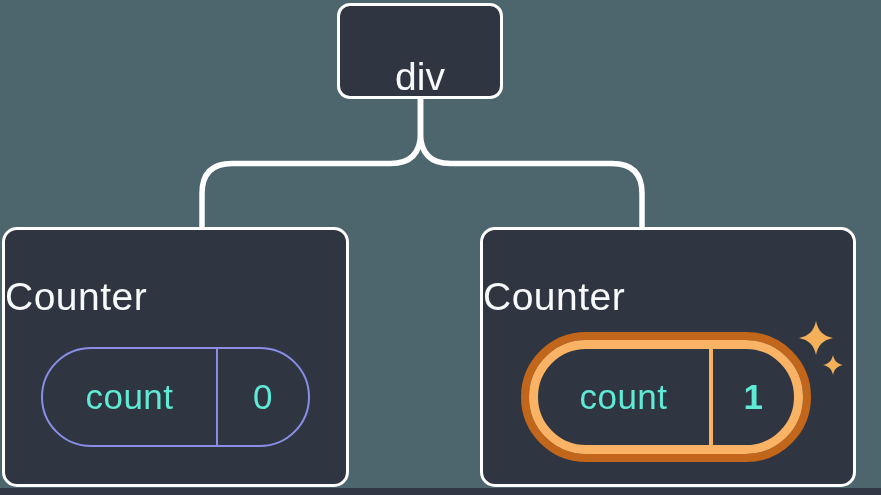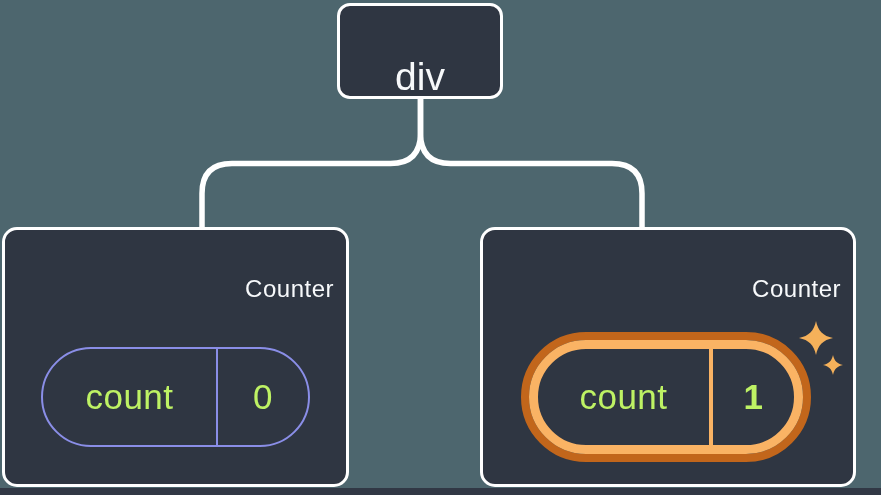--- a/index.html
+++ b/index.html
@@ -23,33 +23,33 @@
 
   .card{
     position:absolute;top:227px;height:260px;
     background:#2f3642;border:3px solid #ffffff;border-radius:15px;
     box-sizing:border-box;
   }
   .card-left{left:2px;width:347px;}
   .card-right{left:480px;width:376px;}
   .card-title{
     position:absolute;top:46px;left:0;right:12px;
-    text-align:right;color:#f7f9fb;font-size:24px;line-height:1.1;
+    text-align:left;color:#f7f9fb;font-size:39px;line-height:1.1;
     letter-spacing:0.5px;
   }
 
   
   .pill-plain{
     position:absolute;left:36px;top:117px;width:269px;height:100px;
     border:2px solid #8a8ee7;border-radius:50px;
     box-sizing:border-box;display:flex;overflow:hidden;
   }
   .pill-cell{
     display:flex;align-items:center;justify-content:center;
-    color:#bef264;font-size:35px;letter-spacing:0.5px;
+    color:#5eead4;font-size:35px;letter-spacing:0.5px;
   }
   .pill-plain .pill-key{width:173px;border-right:2px solid #8a8ee7;}
   .pill-plain .pill-value{flex:1;}
 
   
   .pill-highlight-outer{
     position:absolute;left:38px;top:102px;width:290px;height:130px;
     border:8px solid #c2661b;border-radius:65px;box-sizing:border-box;
   }
   .pill-highlight-inner{

